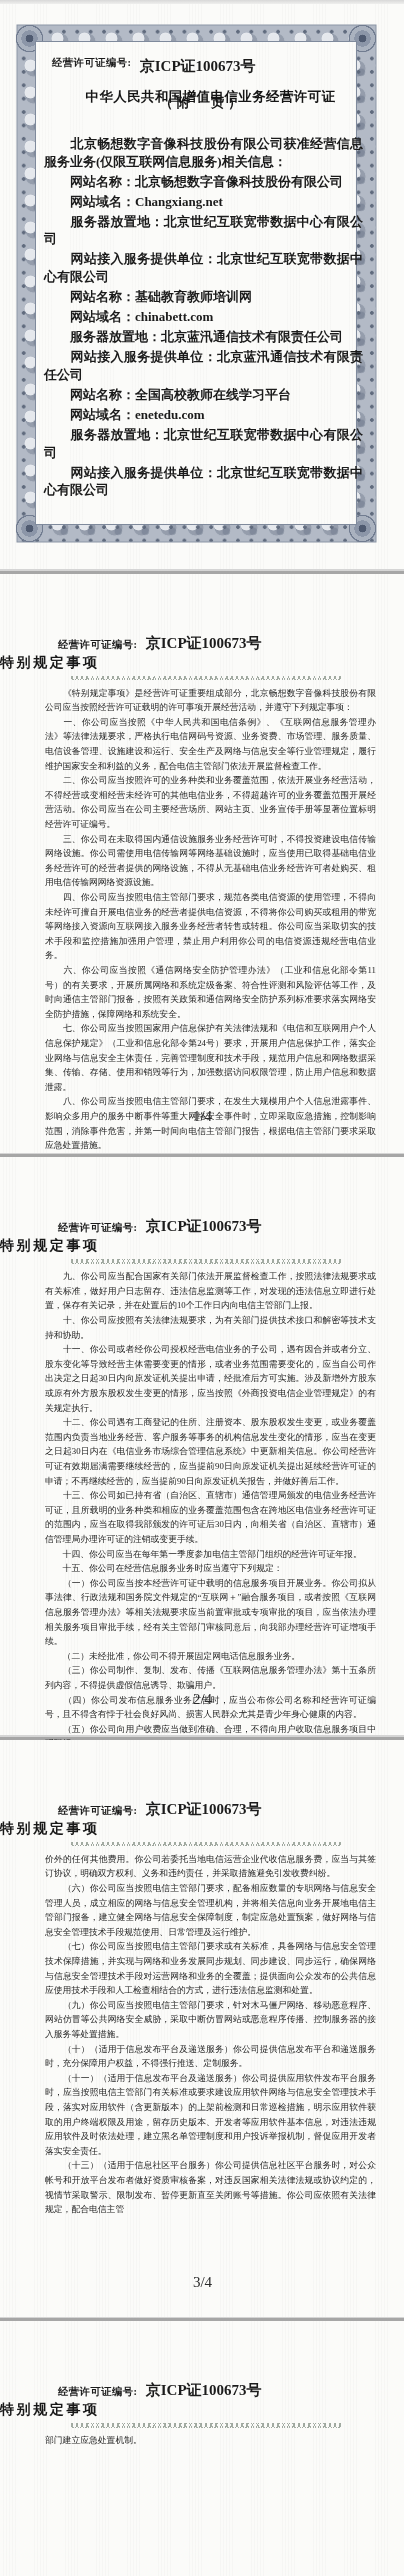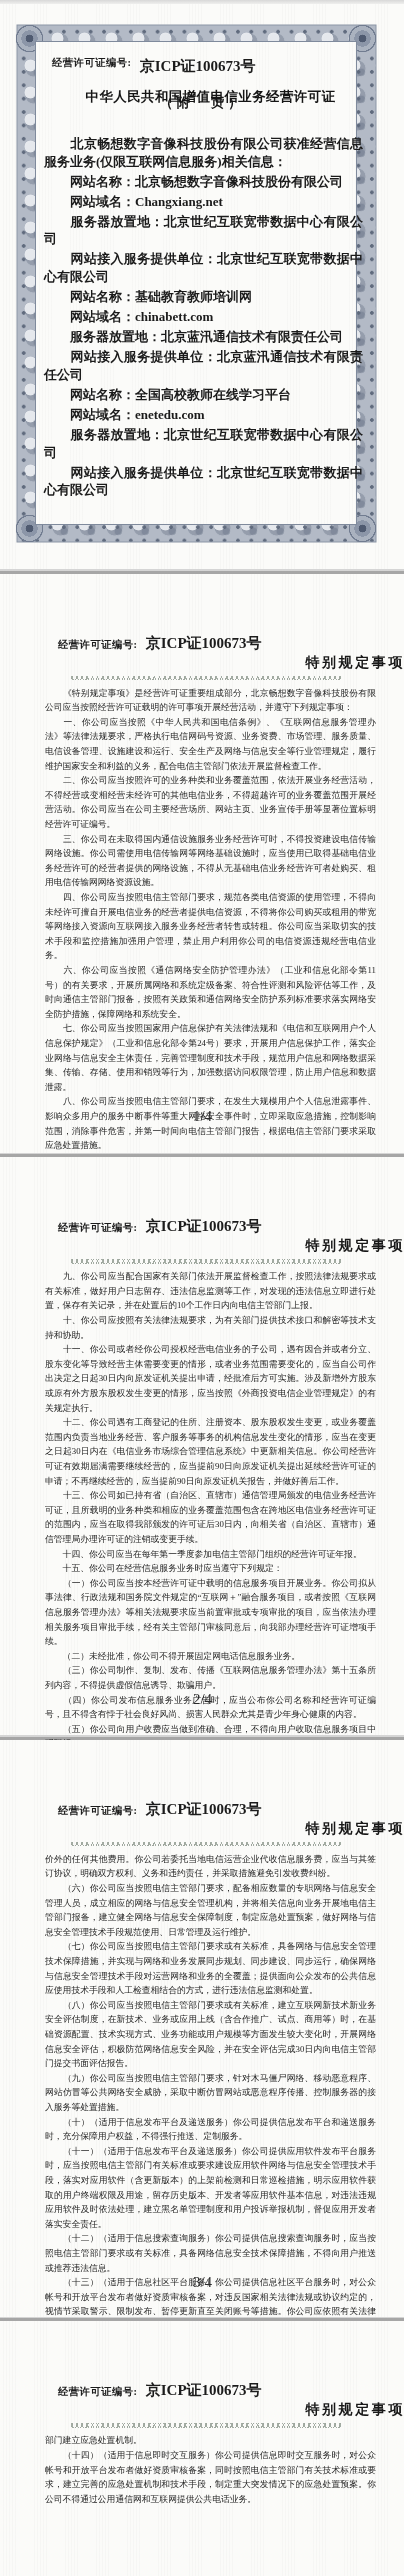--- a/index.html
+++ b/index.html
@@ -38,21 +38,21 @@
   .cover-sub{position:absolute;left:31px;width:343px;top:90px;text-align:center;
          font-size:13px;font-weight:bold;letter-spacing:4.1px;color:#151515;}
   .cover-body{position:absolute;left:44px;top:131px;width:319px;}
   .cover-body p{margin:0 0 2.6px 0;font-size:13px;font-weight:600;line-height:17.5px;
          text-align:justify;color:#1b1b1b;}
   
   .special{height:578px;}
   .special.h1{height:579px;} .special.h3{height:577px;} .special.h4{height:552px;}
   .sp-head{position:absolute;left:58px;top:60px;white-space:nowrap;}
   .sp-head .lic-no{font-weight:600;}
-  .sp-title{position:absolute;left:0;width:405px;top:80px;margin:0;text-align:right;
+  .sp-title{position:absolute;left:0;width:405px;top:80px;margin:0;text-align:left;
          font-size:14px;font-weight:bold;letter-spacing:2.6px;color:#181818;}
   .zigzag{position:absolute;left:71px;top:102px;width:270px;height:4.6px;opacity:.85;
          background:
            repeating-linear-gradient(63deg,transparent 0 1.5px,#96a096 1.5px 2.6px,transparent 2.6px 4.6px),
            repeating-linear-gradient(-63deg,transparent 0 1.5px,#8e988e 1.5px 2.6px,transparent 2.6px 4.6px);}
   .sp-body{position:absolute;left:45px;top:112px;width:331px;}
   .sp-body p{margin:0;font-size:8.8px;line-height:14.6px;text-align:justify;color:#242424;}
   .pagenum{position:absolute;left:0;width:405px;top:534px;text-align:center;
          font-size:15px;color:#2a2a2a;font-family:"Liberation Serif","DejaVu Serif",serif;}
 </style>
@@ -148,39 +148,36 @@
       <span class="lic-label">经营许可证编号:</span>
       <span class="lic-no">京ICP证100673号</span>
     </div>
     <h2 class="sp-title">特别规定事项</h2>
     <div class="zigzag"></div>
     <div class="sp-body">
 
     <p>价外的任何其他费用。你公司若委托当地电信运营企业代收信息服务费，应当与其签订协议，明确双方权利、义务和违约责任，并采取措施避免引发收费纠纷。</p>
         <p>　　（六）你公司应当按照电信主管部门要求，配备相应数量的专职网络与信息安全管理人员，成立相应的网络与信息安全管理机构，并将相关信息向业务开展地电信主管部门报备，建立健全网络与信息安全保障制度，制定应急处置预案，做好网络与信息安全管理技术手段规范使用、日常管理及运行维护。</p>
         <p>　　（七）你公司应当按照电信主管部门要求或有关标准，具备网络与信息安全管理技术保障措施，并实现与网络和业务发展同步规划、同步建设、同步运行，确保网络与信息安全管理技术手段对运营网络和业务的全覆盖；提供面向公众发布的公共信息应使用技术手段和人工检查相结合的方式，进行违法信息监测和处置。</p>
-        <p>　　（八）你公司应当按照电信主管部门要求或有关标准，建立互联网新技术新业务安全评估制度，在新技术、业务或应用上线（含合作推广、试点、商用等）时，在基础资源配置、技术实现方式、业务功能或用户规模等方面发生较大变化时，开展网络信息安全评估，积极防范网络信息安全风险，并在安全评估完成30日内向电信主管部门提交书面评估报告。</p>
         <p>　　（九）你公司应当按照电信主管部门要求，针对木马僵尸网络、移动恶意程序、网站仿冒等公共网络安全威胁，采取中断仿冒网站或恶意程序传播、控制服务器的接入服务等处置措施。</p>
         <p>　　（十）（适用于信息发布平台及递送服务）你公司提供信息发布平台和递送服务时，充分保障用户权益，不得强行推送、定制服务。</p>
         <p>　　（十一）（适用于信息发布平台及递送服务）你公司提供应用软件发布平台服务时，应当按照电信主管部门有关标准或要求建设应用软件网络与信息安全管理技术手段，落实对应用软件（含更新版本）的上架前检测和日常巡检措施，明示应用软件获取的用户终端权限及用途，留存历史版本、开发者等应用软件基本信息，对违法违规应用软件及时依法处理，建立黑名单管理制度和用户投诉举报机制，督促应用开发者落实安全责任。</p>
-        <p>　　（十二）（适用于信息搜索查询服务）你公司提供信息搜索查询服务时，应当按照电信主管部门要求或有关标准，具备网络信息安全技术保障措施，不得向用户推送或推荐违法信息。</p>
         <p>　　（十三）（适用于信息社区平台服务）你公司提供信息社区平台服务时，对公众帐号和开放平台发布者做好资质审核备案，对违反国家相关法律法规或协议约定的，视情节采取警示、限制发布、暂停更新直至关闭账号等措施。你公司应依照有关法律规定，配合电信主管</p>
       </div>
     <div class="pagenum">3/4</div>
   </div>
 
   <div class="sep"></div>
   <div class="page special h4">
     <div class="sp-head">
       <span class="lic-label">经营许可证编号:</span>
       <span class="lic-no">京ICP证100673号</span>
     </div>
     <h2 class="sp-title">特别规定事项</h2>
     <div class="zigzag"></div>
     <div class="sp-body">
 
     <p>部门建立应急处置机制。</p>
-        <p>　　（十四）（适用于信息即时交互服务）你公司提供信息即时交互服务时，对公众帐号和开放平台发布者做好资质审核备案，同时按照电信主管部门有关技术标准或要求，建立完善的应急处置机制和技术手段，制定重大突发情况下的应急处置预案。你公司不得通过公用通信网和互联网提供公共电话业务。</p>
       </div>
 
   </div>
 </div>
 
 
 </body></html>

